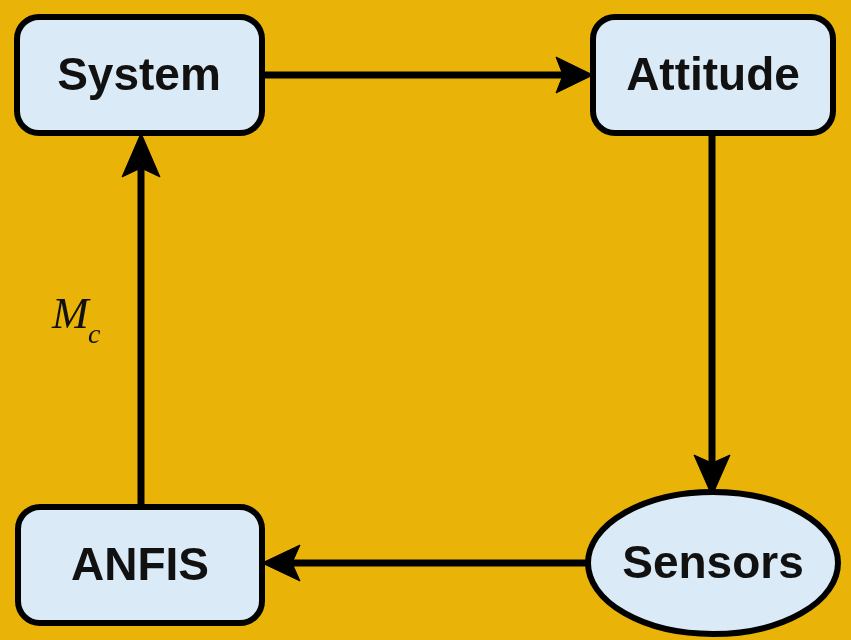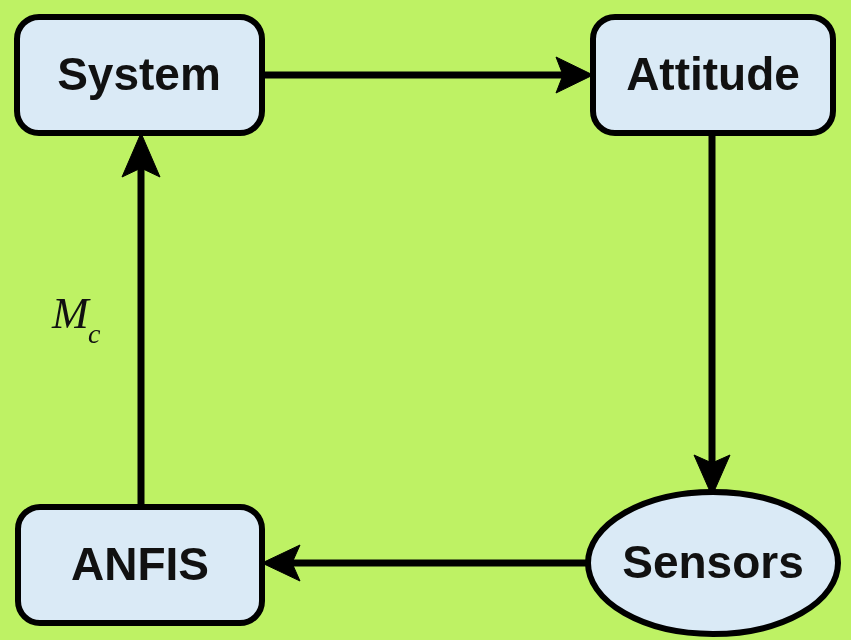--- a/index.html
+++ b/index.html
@@ -7,21 +7,21 @@
     padding: 0;
     background: #ffffff;
   }
   body {
     font-family: "Liberation Sans", sans-serif;
   }
   #canvas {
     position: relative;
     width: 851px;
     height: 640px;
-    background: #bef264;
+    background: #eab308;
     overflow: hidden;
   }
   #diagram-svg {
     position: absolute;
     left: 0;
     top: 0;
     width: 851px;
     height: 640px;
     display: block;
   }

